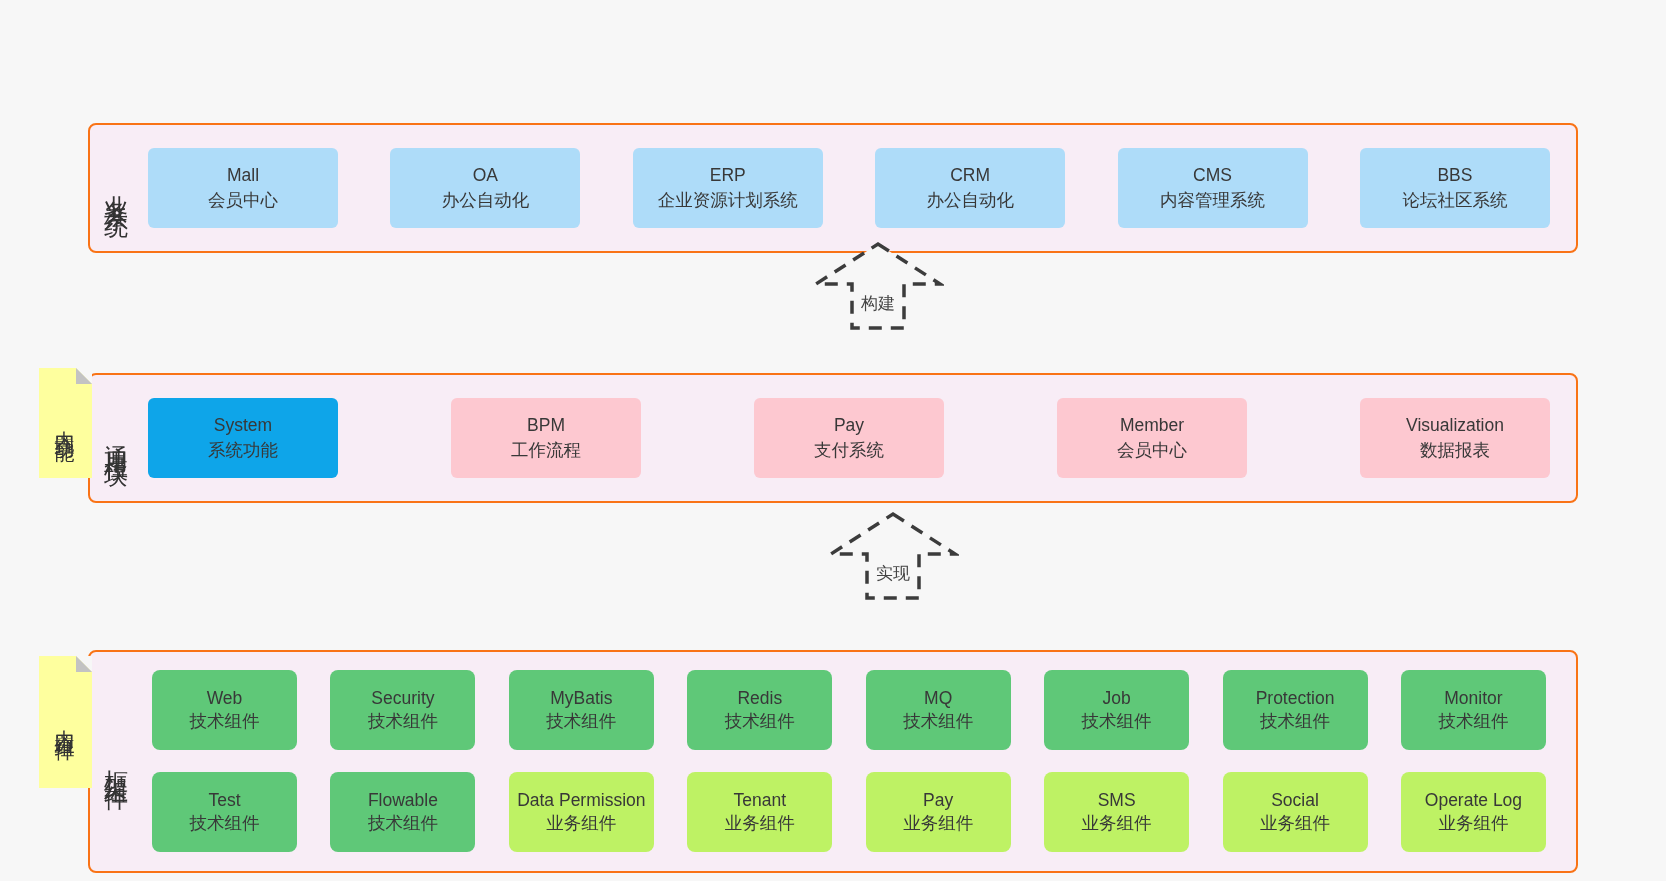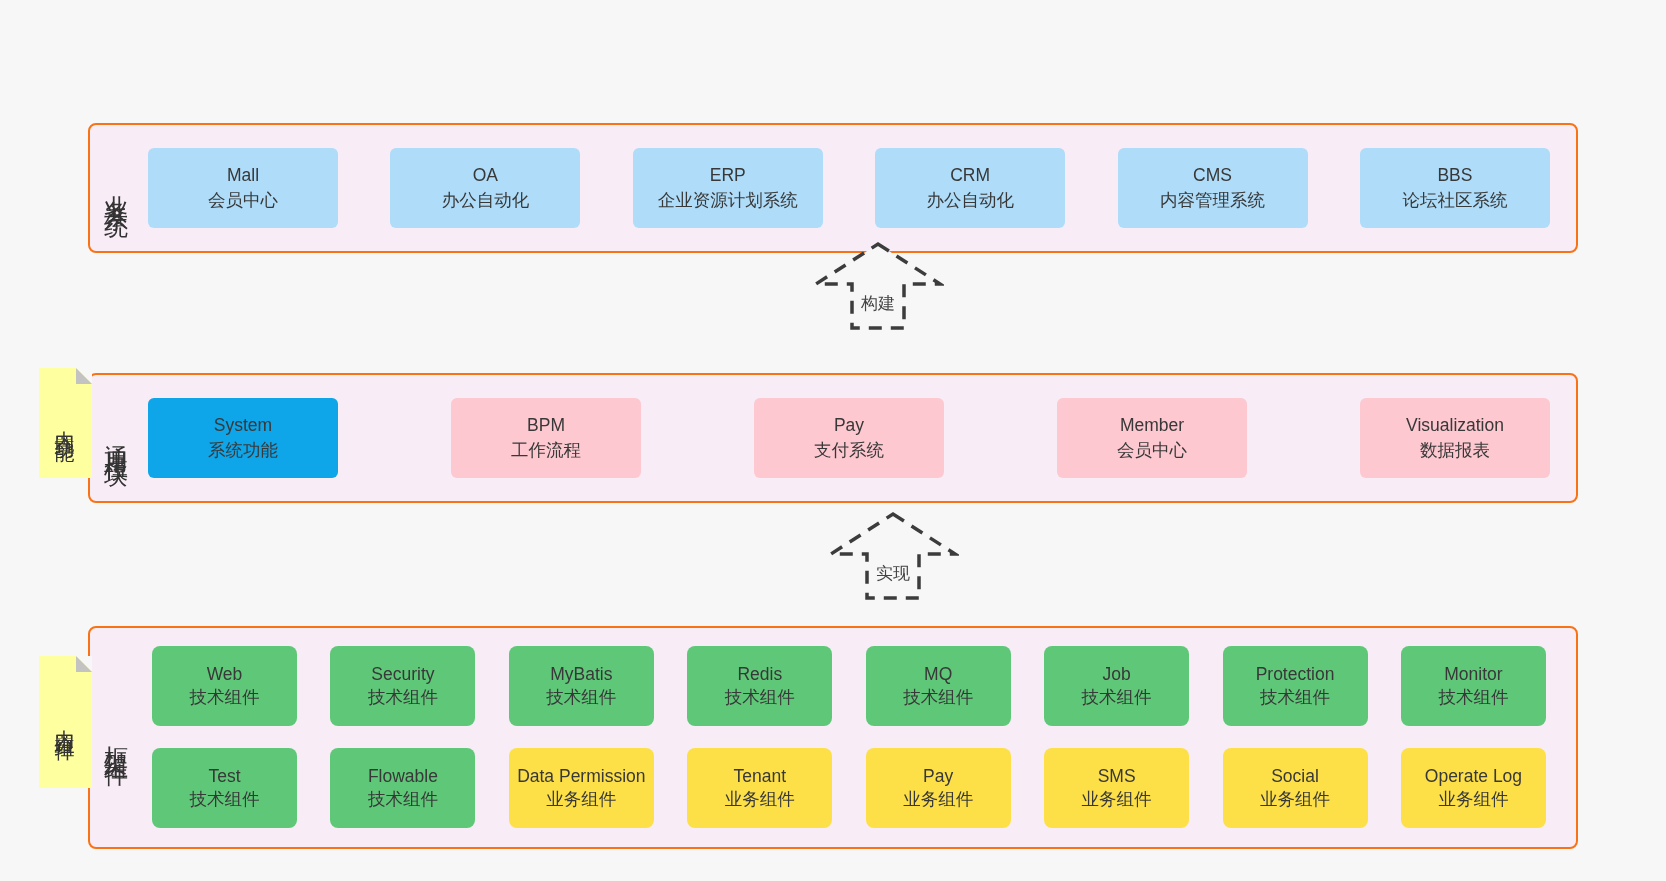--- a/index.html
+++ b/index.html
@@ -18,21 +18,21 @@
     position:absolute;
     left:88px;
     width:1490px;
     background:#f8edf6;
     border:2px solid #f97316;
     border-radius:8px;
     box-sizing:border-box;
   }
   .band-business{top:123px;height:130px;}
   .band-modules{top:373px;height:130px;}
-  .band-framework{top:626px;height:223px;}
+  .band-framework{top:650px;height:223px;}
 
   .band-label{
     position:absolute;
     left:10px;top:50%;
     transform:translateY(-50%);
     writing-mode:vertical-rl;
     text-orientation:upright;
     font-size:24px;
     letter-spacing:6px;
     color:#333;
@@ -62,21 +62,21 @@
     line-height:25px;
     padding:2px 6px;
     box-sizing:border-box;
   }
   .band-framework .box{width:145px;border-radius:8px;line-height:23px;}
 
   .blue{background:#aedcf9;}
   .red{background:#0ea5e9;}
   .pink{background:#fdc8d0;}
   .green{background:#5fc878;}
-  .green-light{background:#fde047;}
+  .green-light{background:#bef264;}
 
   
   .sticky{
     position:absolute;
     left:39px;width:53px;
     background:#feff9e;
     z-index:3;
     display:flex;align-items:center;justify-content:center;
   }
   .sticky-modules{top:368px;height:110px;}

